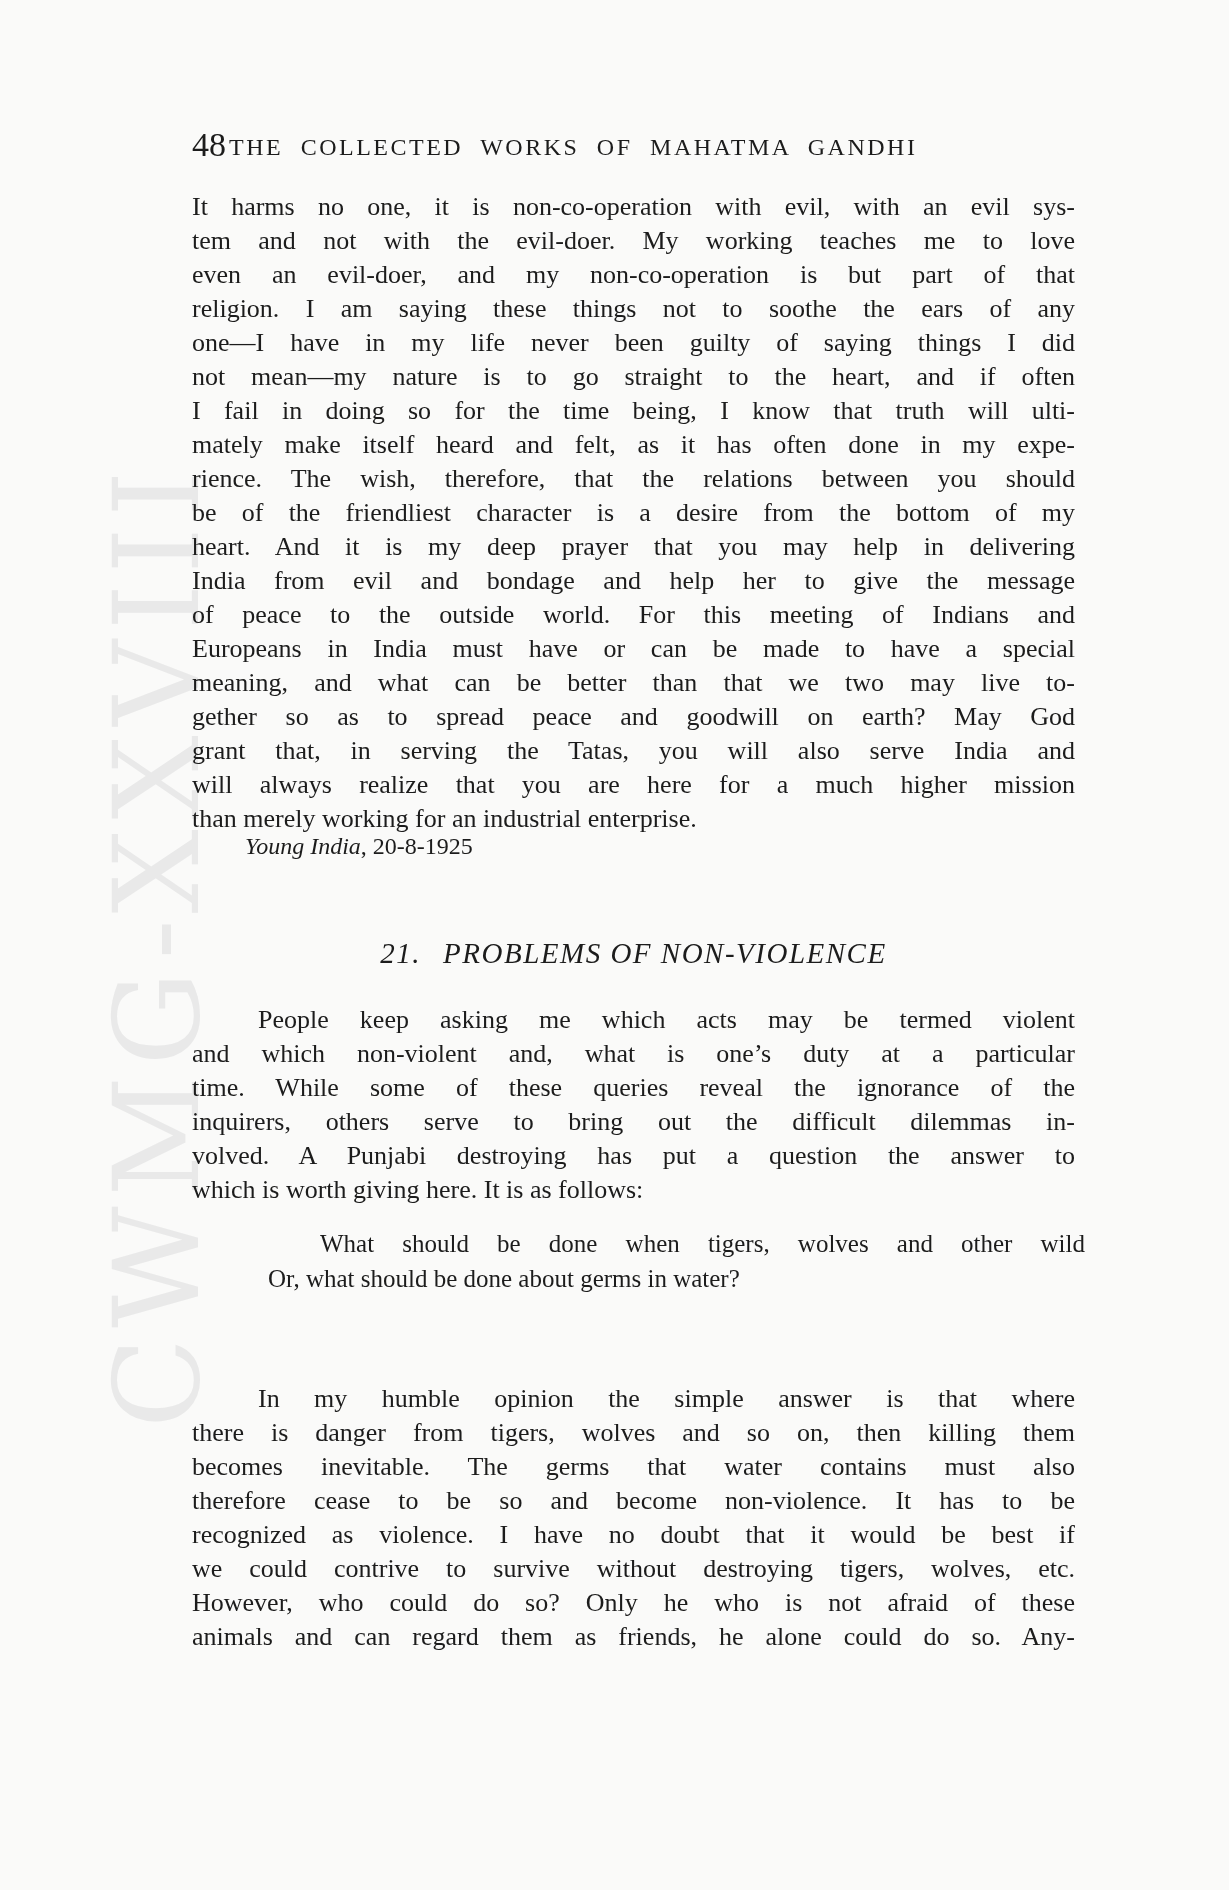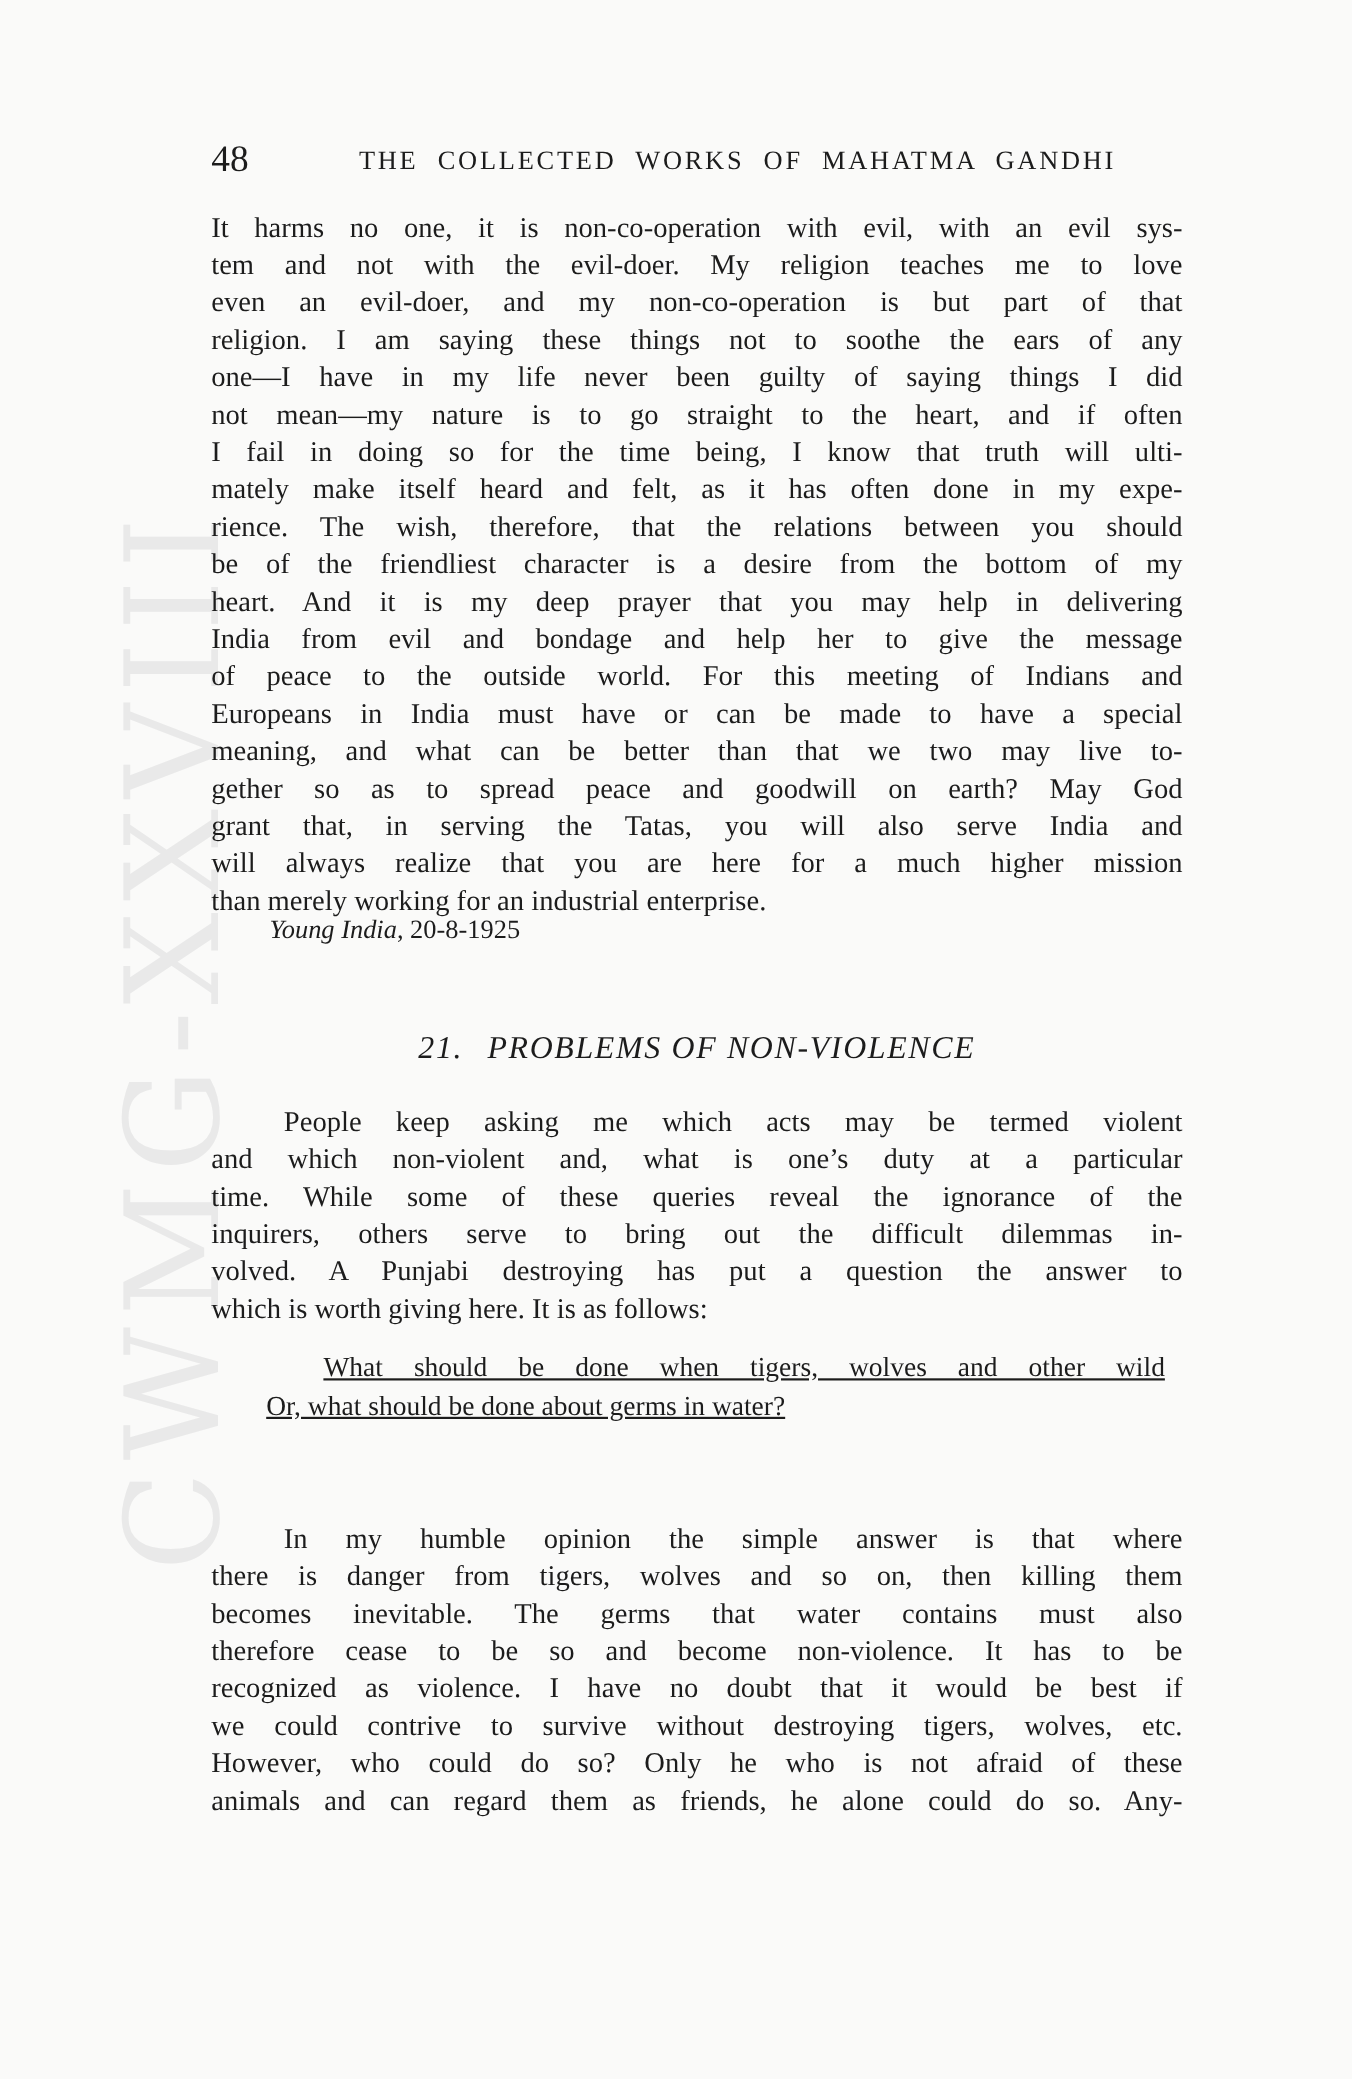--- a/index.html
+++ b/index.html
@@ -25,21 +25,21 @@
     user-select:none;
   }
   .content-block{position:absolute;left:192px;width:883px;}
   .header-row{top:128px;height:40px;}
   .page-number{
     position:absolute;left:0;top:0;
     font-size:34px;line-height:34px;
   }
   .running-title{
     position:absolute;left:37px;right:-37px;top:4px;
-    text-align:center;
+    text-align:left;
     font-size:24px;line-height:30px;
     letter-spacing:2.5px;word-spacing:9px;
   }
   .para .line{
     font-size:26px;
     line-height:34px;
     text-align:justify;
     text-align-last:justify;
   }
   .para .line.last{text-align-last:left;}
@@ -53,21 +53,21 @@
   .section-heading{
     top:934px;
     text-align:center;
     font-style:italic;
     font-size:29px;line-height:38px;
     letter-spacing:1.5px;
   }
   .section-heading .num{margin-right:22px;}
   .quote{
     top:1226px;
-    margin-left:50px;width:817px;text-decoration:underline;
+    margin-left:76px;width:817px;
   }
   .quote .line{
     font-size:25px;
     line-height:35px;
     text-align:justify;
     text-align-last:justify;
   }
   .quote .line:first-child{text-indent:52px;}
   .quote .line.last{text-align-last:left;}
 </style>
@@ -78,21 +78,21 @@
 
   <div class="watermark">CWMG-XXVIII</div>
 
   <div class="content-block header-row">
     <span class="page-number">48</span>
     <span class="running-title">THE COLLECTED WORKS OF MAHATMA GANDHI</span>
   </div>
 
   <div class="content-block para para1">
       <div class="line">It harms no one, it is non-co-operation with evil, with an evil sys-</div>
-      <div class="line">tem and not with the evil-doer. My religion teaches me to love</div>
+      <div class="line">tem and not with the evil-doer. My working teaches me to love</div>
       <div class="line">even an evil-doer, and my non-co-operation is but part of that</div>
       <div class="line">religion. I am saying these things not to soothe the ears of any</div>
       <div class="line">one—I have in my life never been guilty of saying things I did</div>
       <div class="line">not mean—my nature is to go straight to the heart, and if often</div>
       <div class="line">I fail in doing so for the time being, I know that truth will ulti-</div>
       <div class="line">mately make itself heard and felt, as it has often done in my expe-</div>
       <div class="line">rience. The wish, therefore, that the relations between you should</div>
       <div class="line">be of the friendliest character is a desire from the bottom of my</div>
       <div class="line">heart. And it is my deep prayer that you may help in delivering</div>
       <div class="line">India from evil and bondage and help her to give the message</div>

